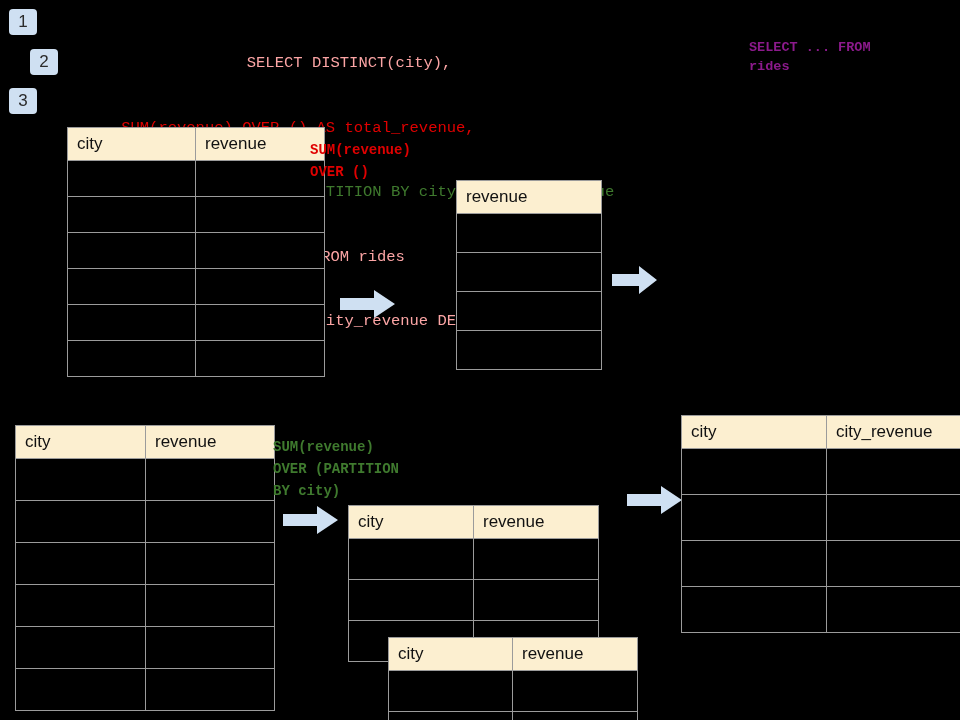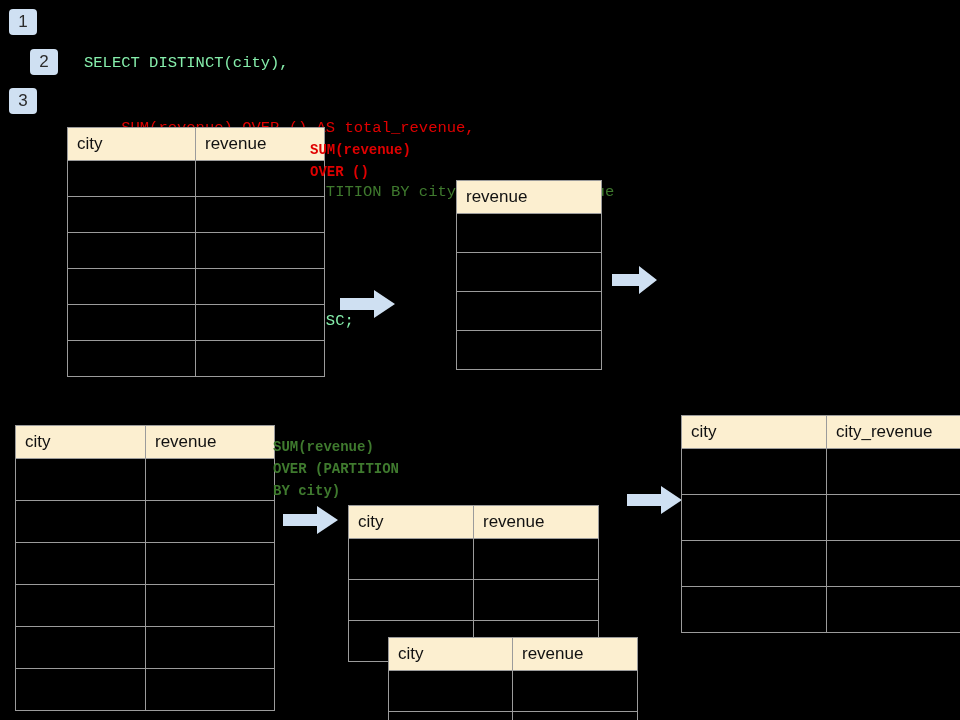--- a/index.html
+++ b/index.html
@@ -22,21 +22,21 @@
     position: absolute;
     left: 84px;
     top: 10px;
     font-family: "Liberation Mono", monospace;
     font-size: 15.5px;
     line-height: 21.5px;
     white-space: pre;
     letter-spacing: 0px;
   }
   .sql-line { white-space: pre; }
-  .c-violet { color: #86efac; }
+  .c-violet { color: #fca5a5; text-align: center; }
   .c-red    { color: #e00000; }
   .c-green  { color: #3f7a2e; }
 
   .sql-note {
     position: absolute;
     left: 749px;
     top: 38px;
     width: 170px;
     font-family: "Liberation Mono", monospace;
     font-size: 13.5px;
@@ -105,20 +105,21 @@
 <div id="canvas">
 
   <div class="sql-block">
     <div class="sql-line c-violet">SELECT DISTINCT(city),</div>
     <div class="sql-line c-red">    SUM(revenue) OVER () AS total_revenue,</div>
     <div class="sql-line c-green">    SUM(revenue) OVER (PARTITION BY city) as city_revenue</div>
     <div class="sql-line c-violet">  FROM rides</div>
     <div class="sql-line c-violet">  ORDER by city_revenue DESC;</div>
   </div>
 
+  <div class="sql-note">SELECT ... FROM rides</div>
 
   <div class="badge" style="left:9px;  top:9px;  width:28px; height:26px;">1</div>
   <div class="badge" style="left:30px; top:49px; width:28px; height:26px;">2</div>
   <div class="badge" style="left:9px;  top:88px; width:28px; height:26px;">3</div>
 
   <table class="tbl" style="left:67px; top:127px; width:237px;">
     <tbody>
       <tr>
         <td class="hdr" style="width:118px;">city</td>
         <td class="hdr" style="width:119px;">revenue</td>

